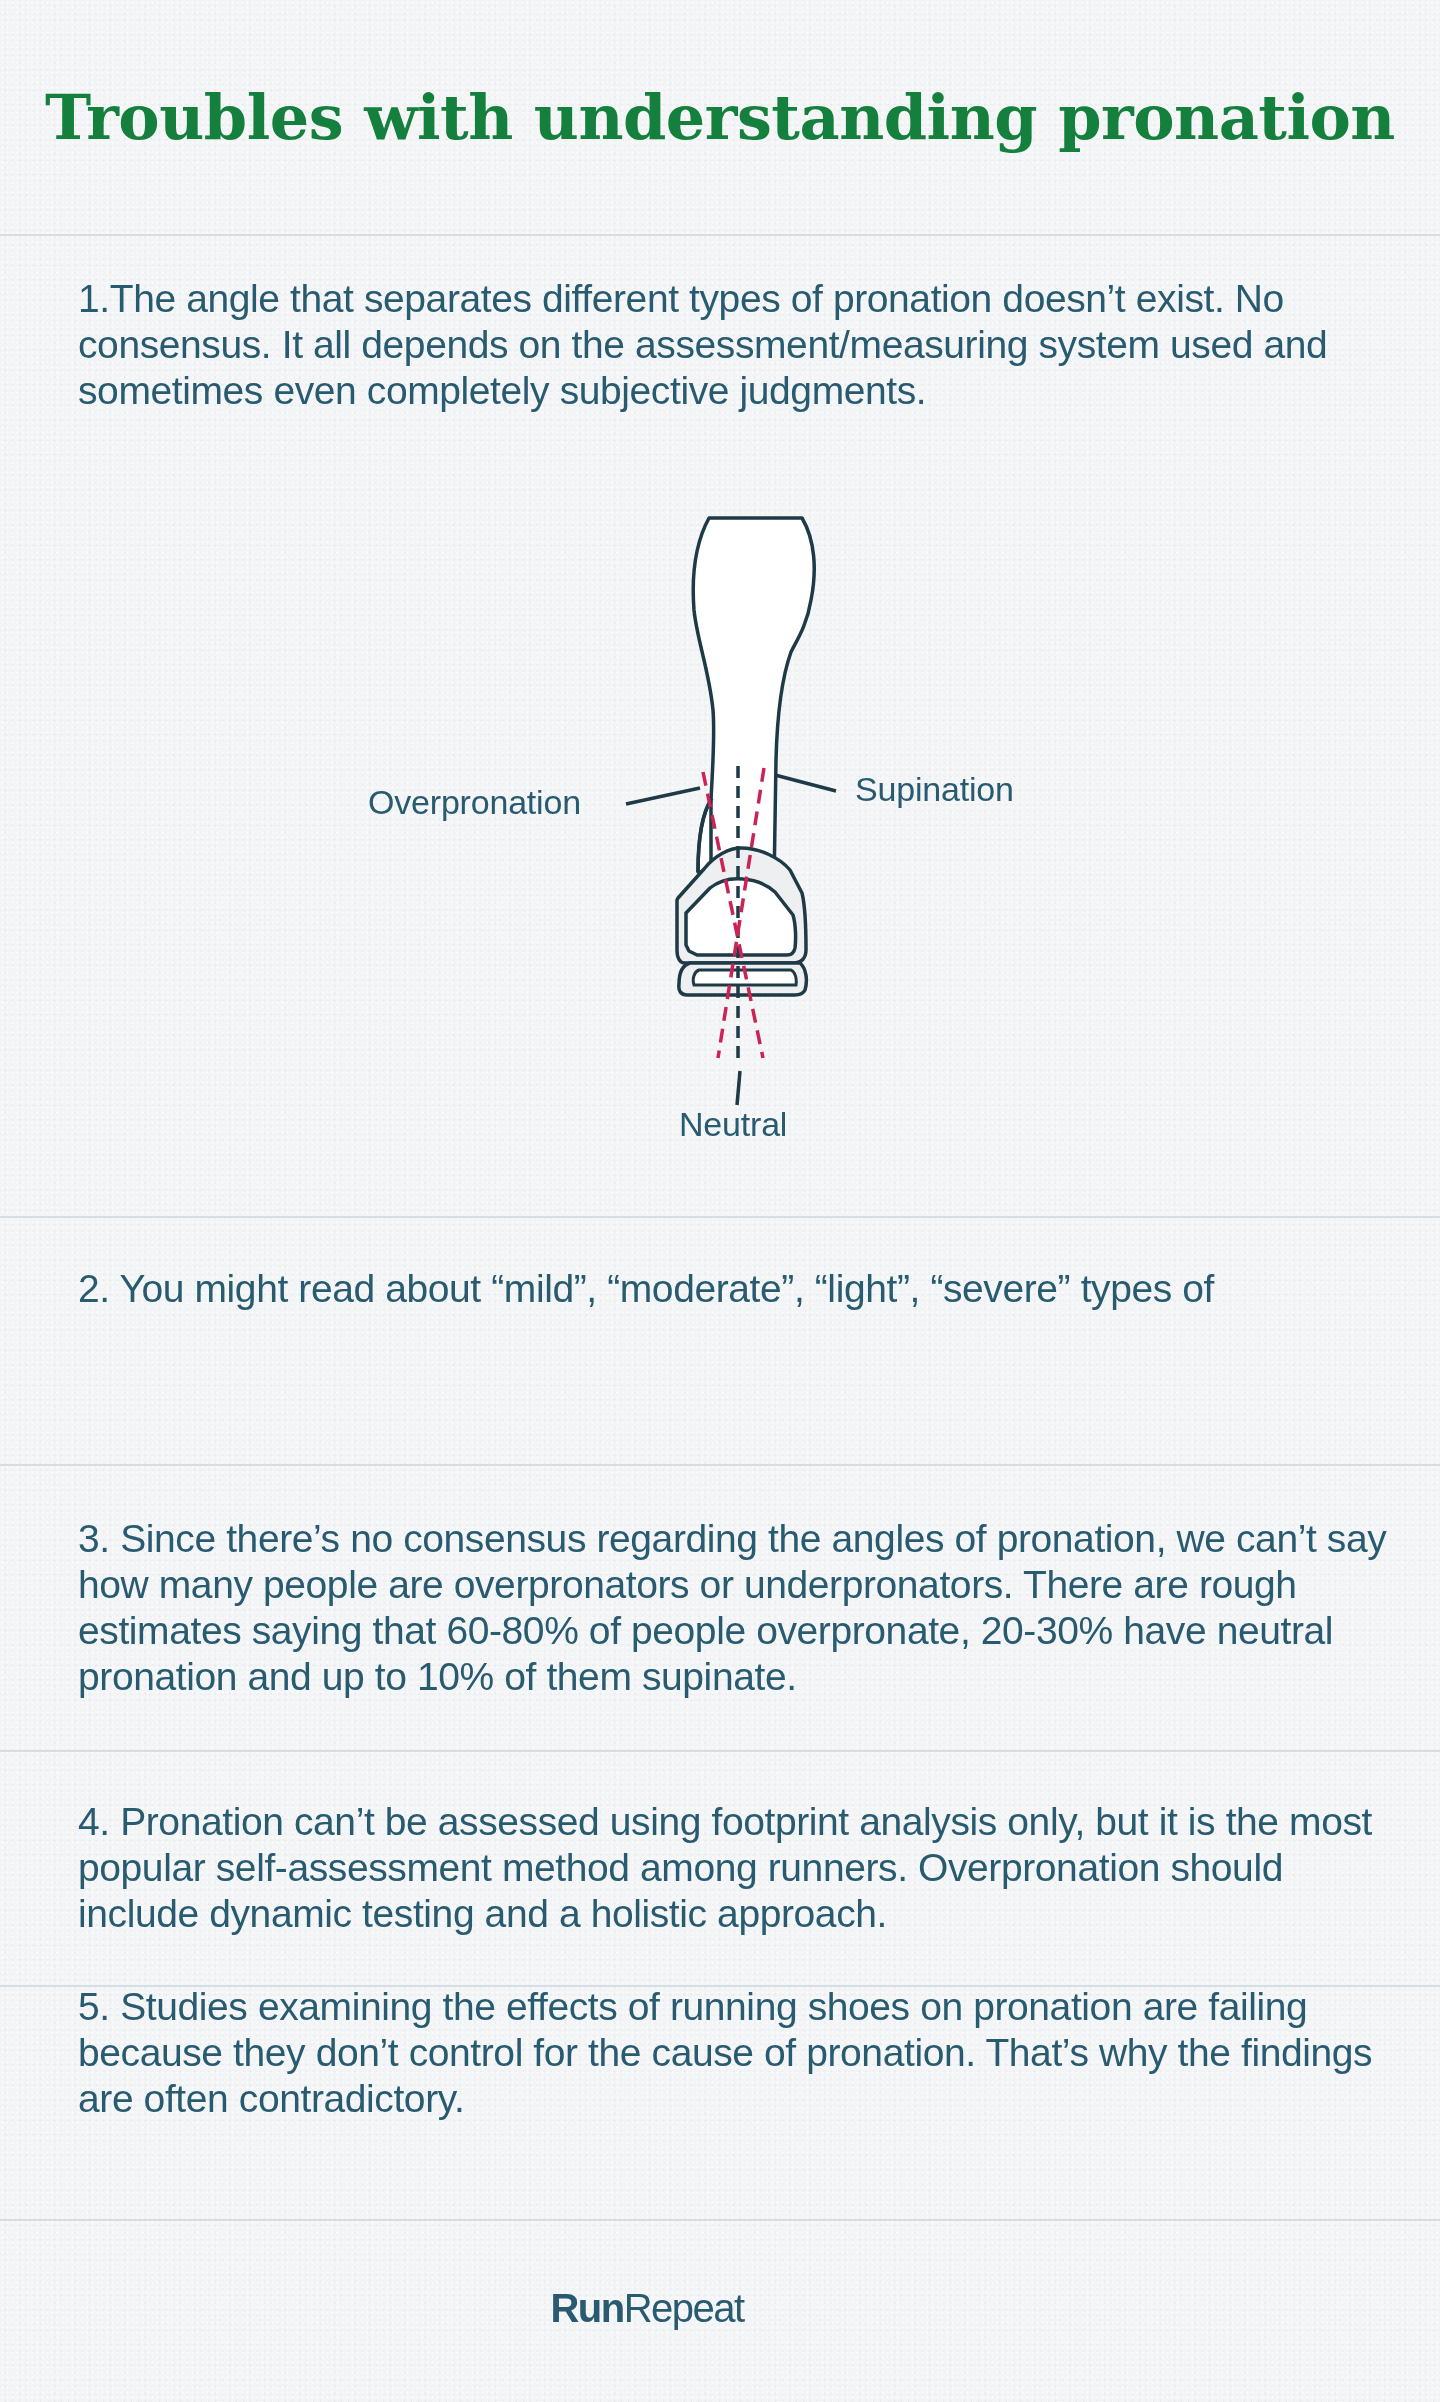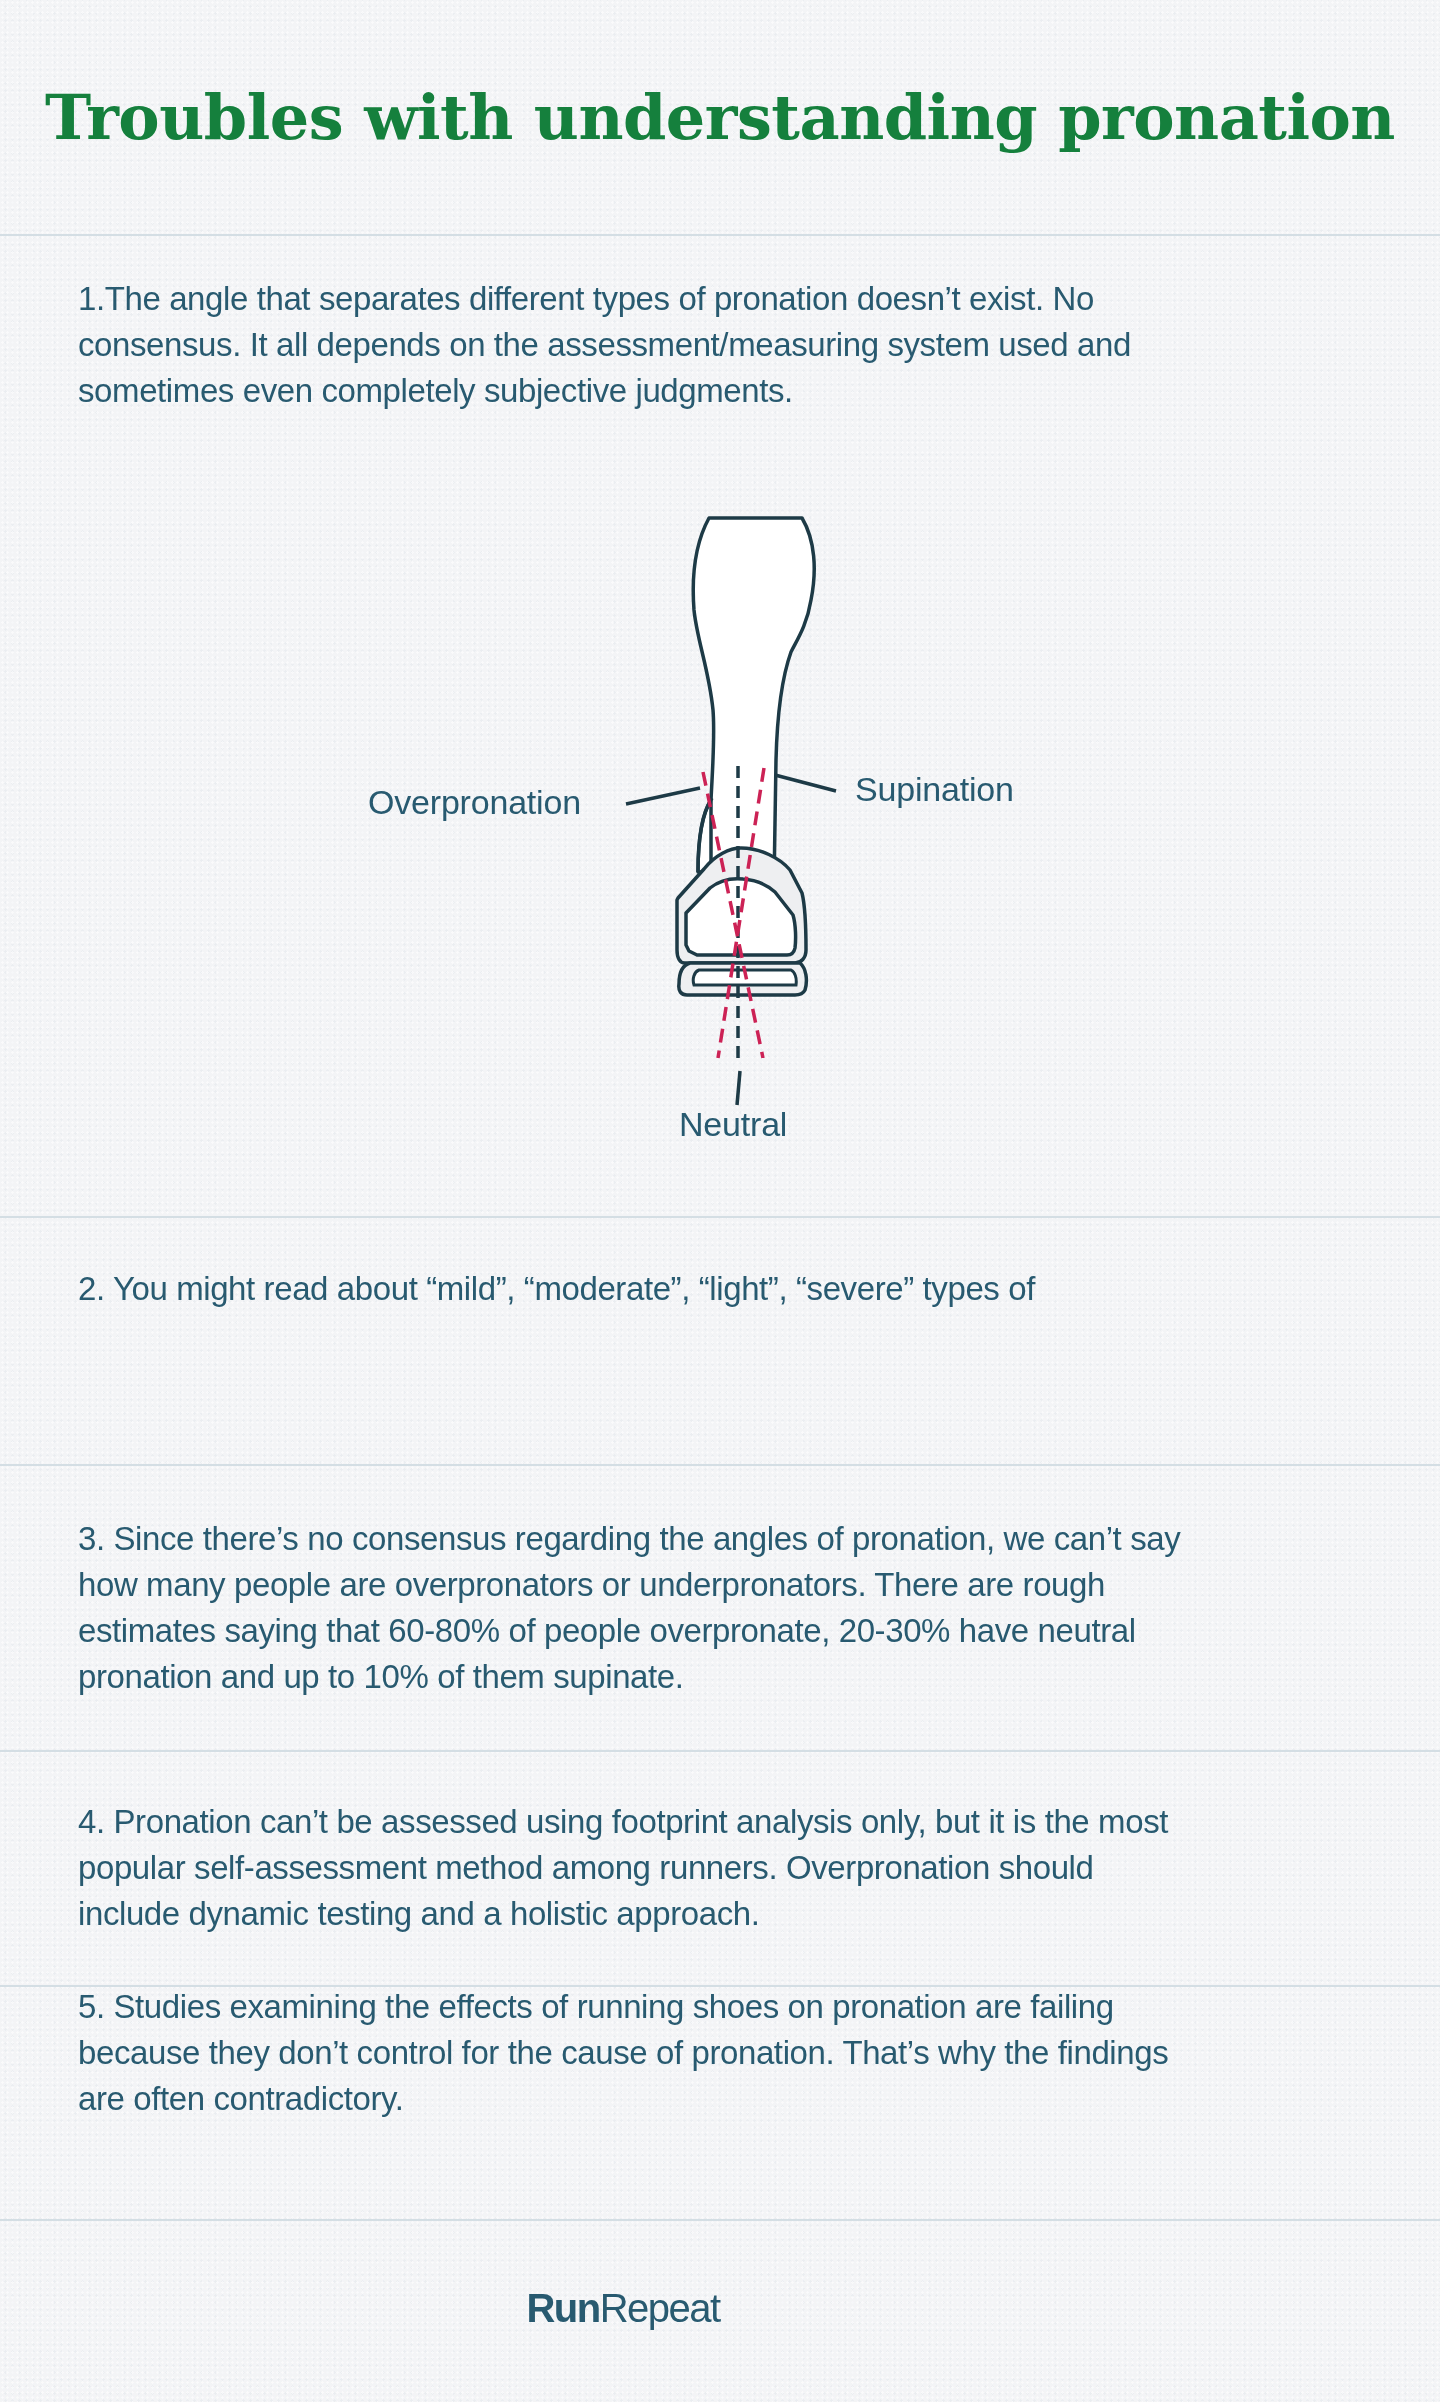--- a/index.html
+++ b/index.html
@@ -23,33 +23,33 @@
   }
   .divider {
     position: absolute; left: 0; width: 1440px; height: 2px;
     background: #d4dee4;
   }
   .section {
     position: absolute; left: 78px; width: 1300px;
   }
   .line {
     display: block; white-space: nowrap;
-    font-size: 33px; line-height: 46px; letter-spacing: -0.4px;
+    font-size: 39px; line-height: 46px; letter-spacing: -0.4px;
     color: #285a70;
   }
   .diagram { position: absolute; left: 0; top: 0; width: 1440px; height: 1581px; pointer-events: none; margin-left: 25px; }
   .diagram svg { position: absolute; left: 0; top: 0; }
   .label {
     position: absolute; white-space: nowrap;
     font-size: 34px; line-height: 40px; color: #285a70;
     letter-spacing: -0.2px;
   }
   .logo {
     position: absolute; top: 2286px; left: 0; width: 1246px; text-align: center;
-    font-size: 40px; line-height: 44px; color: #285a70; letter-spacing: -1.5px;
+    font-size: 40px; line-height: 44px; color: #285a70; letter-spacing: -1.5px; padding-left: 24px;
   }
   .logo .run { font-weight: bold; }
   .logo .repeat { font-weight: normal; }
 </style>
 </head>
 <body>
 
 <div class="title">Troubles with understanding pronation</div>
 
 <div class="divider" style="top:234px"></div>

